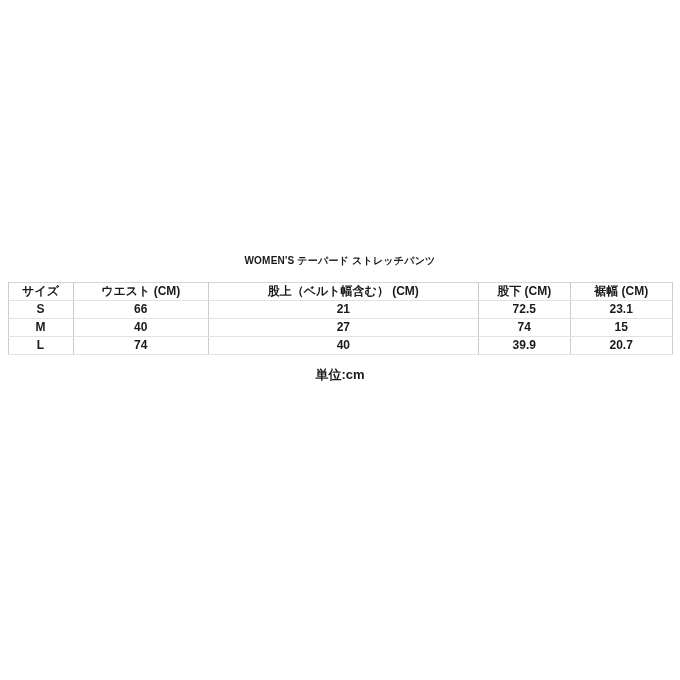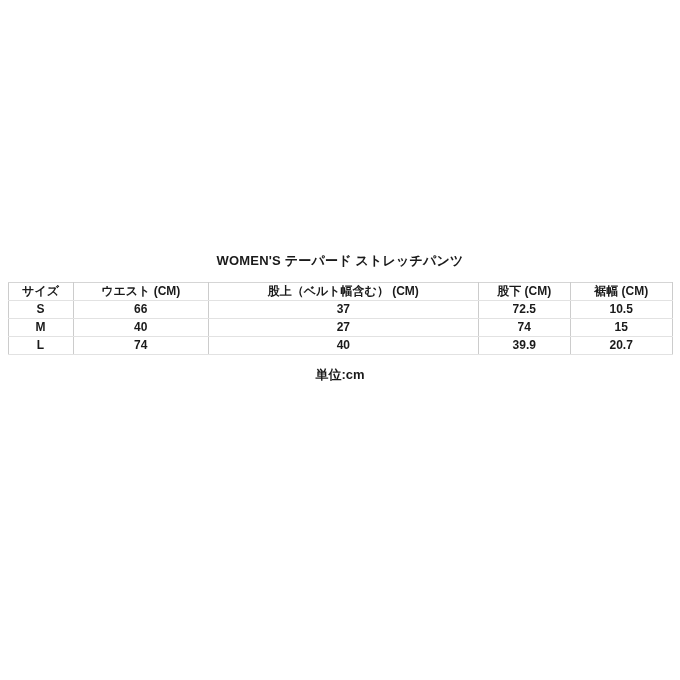--- a/index.html
+++ b/index.html
@@ -17,21 +17,21 @@
     overflow: hidden;
   }
   .content {
     position: absolute;
     top: 253px;
     left: 0;
     right: 0;
   }
   .chart-title {
     text-align: center;
-    font-size: 13px;
+    font-size: 10px;
     font-weight: bold;
     line-height: 16px;
     margin: 0 0 13px 0;
     letter-spacing: 0.2px;
   }
   table.size-chart {
     width: 665px;
     margin: 8px auto;
     border-collapse: collapse;
     table-layout: fixed;
@@ -96,23 +96,23 @@
           <th>ウエスト (CM)</th>
           <th>股上（ベルト幅含む） (CM)</th>
           <th>股下 (CM)</th>
           <th>裾幅 (CM)</th>
         </tr>
       </thead>
       <tbody>
         <tr>
           <td class="size-cell">S</td>
           <td>66</td>
-          <td>37</td>
+          <td>21</td>
           <td>72.5</td>
-          <td>10.5</td>
+          <td>23.1</td>
         </tr>
         <tr>
           <td class="size-cell">M</td>
           <td>40</td>
           <td>27</td>
           <td>74</td>
           <td>15</td>
         </tr>
         <tr>
           <td class="size-cell">L</td>

